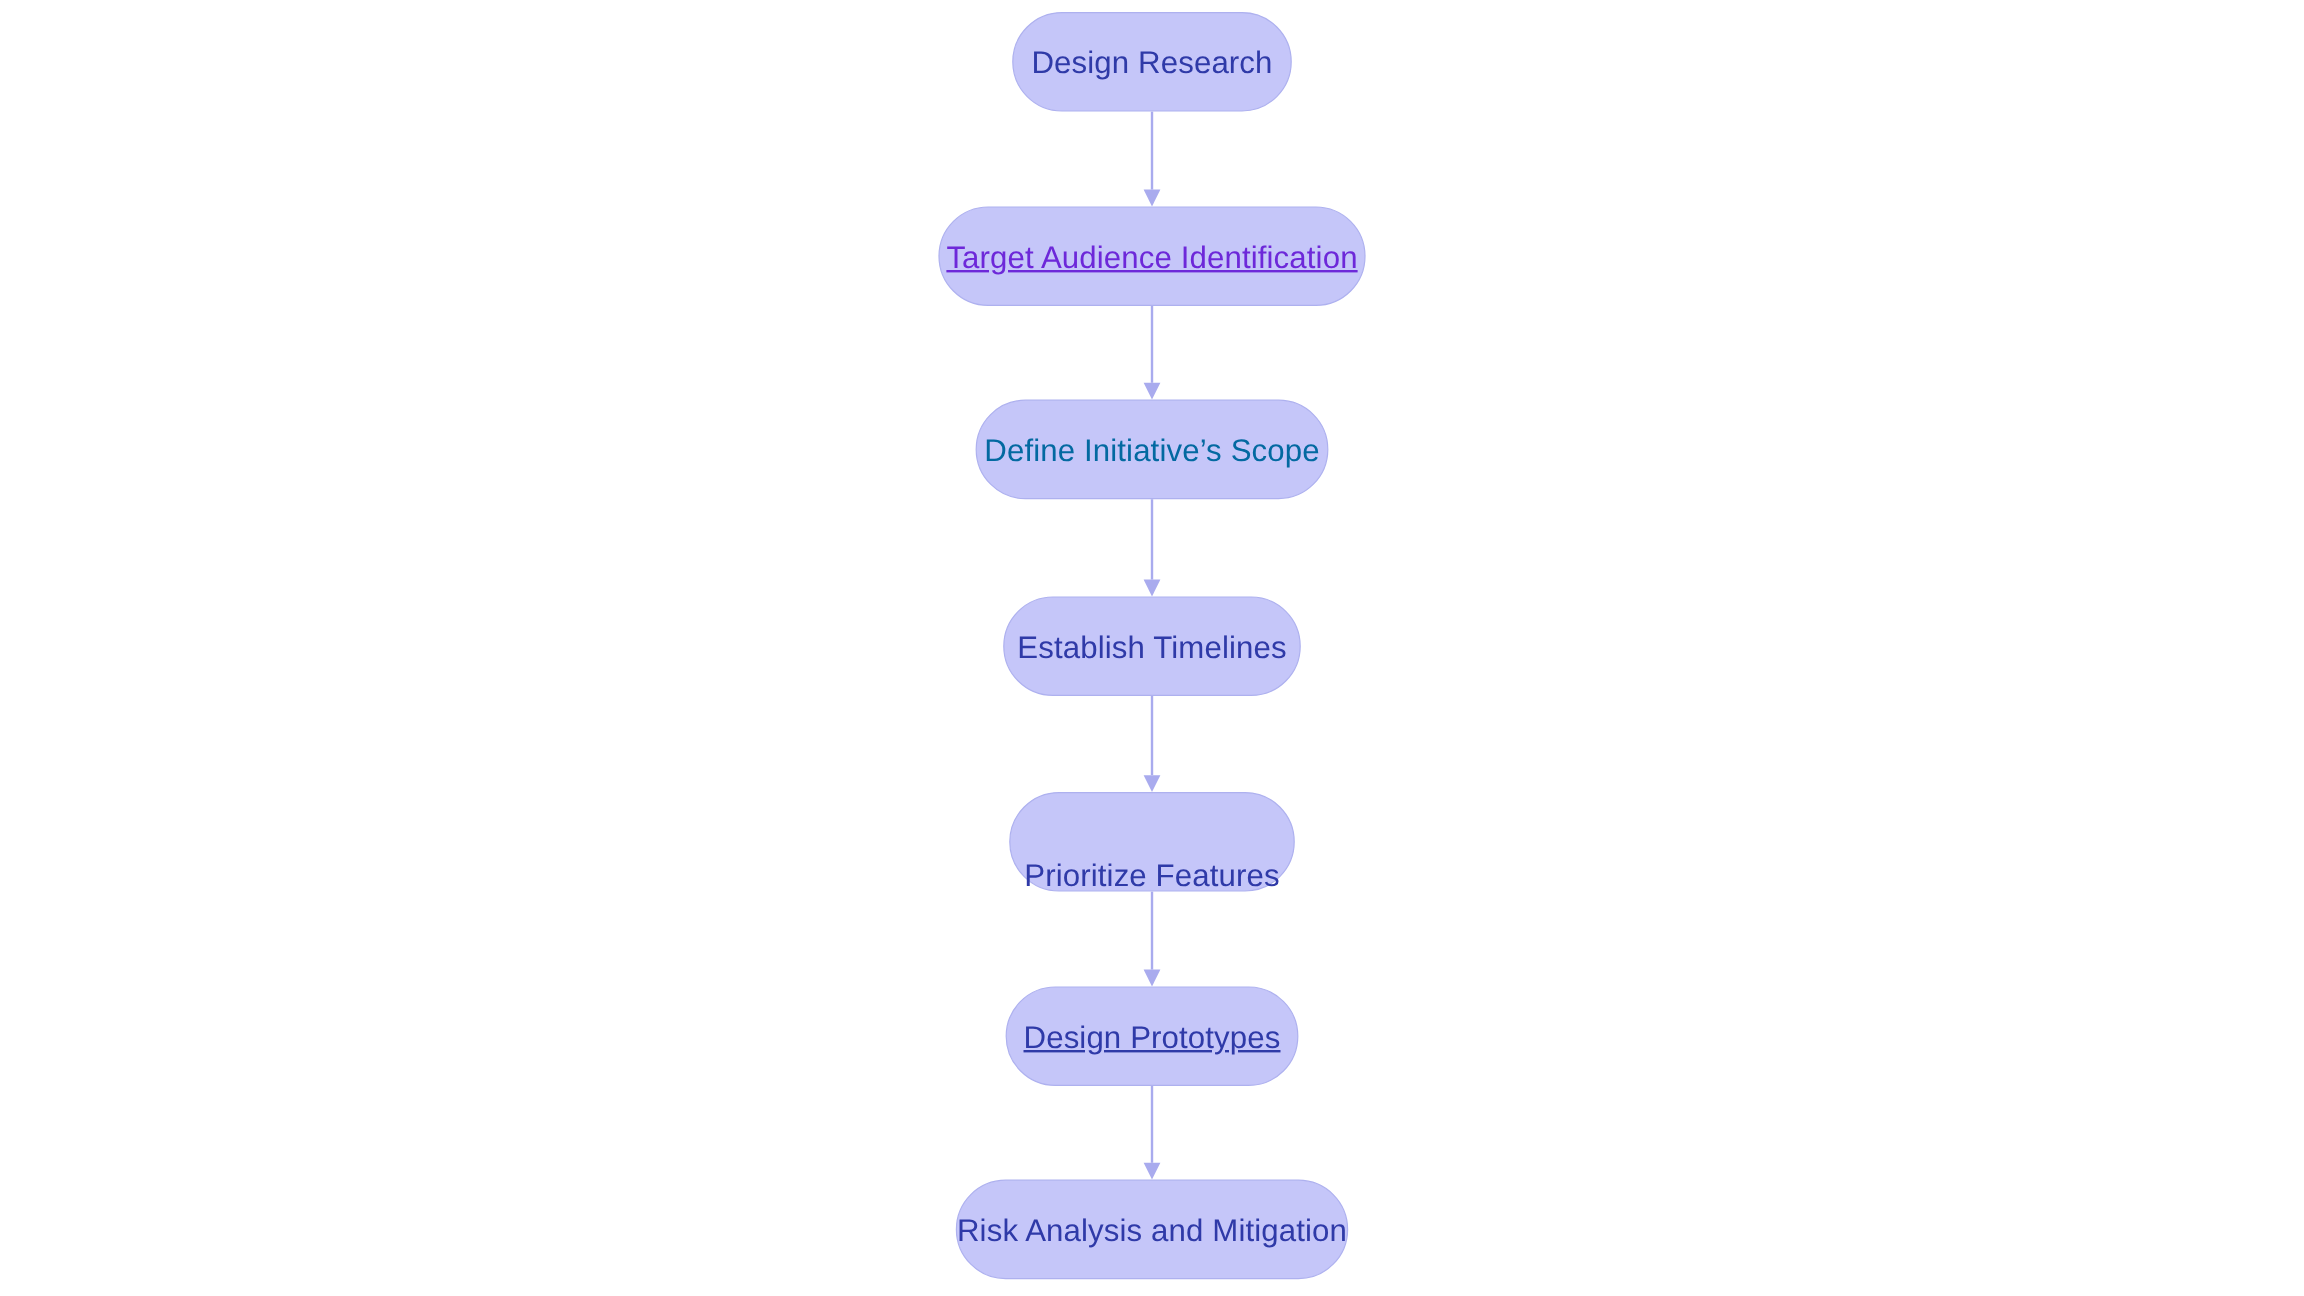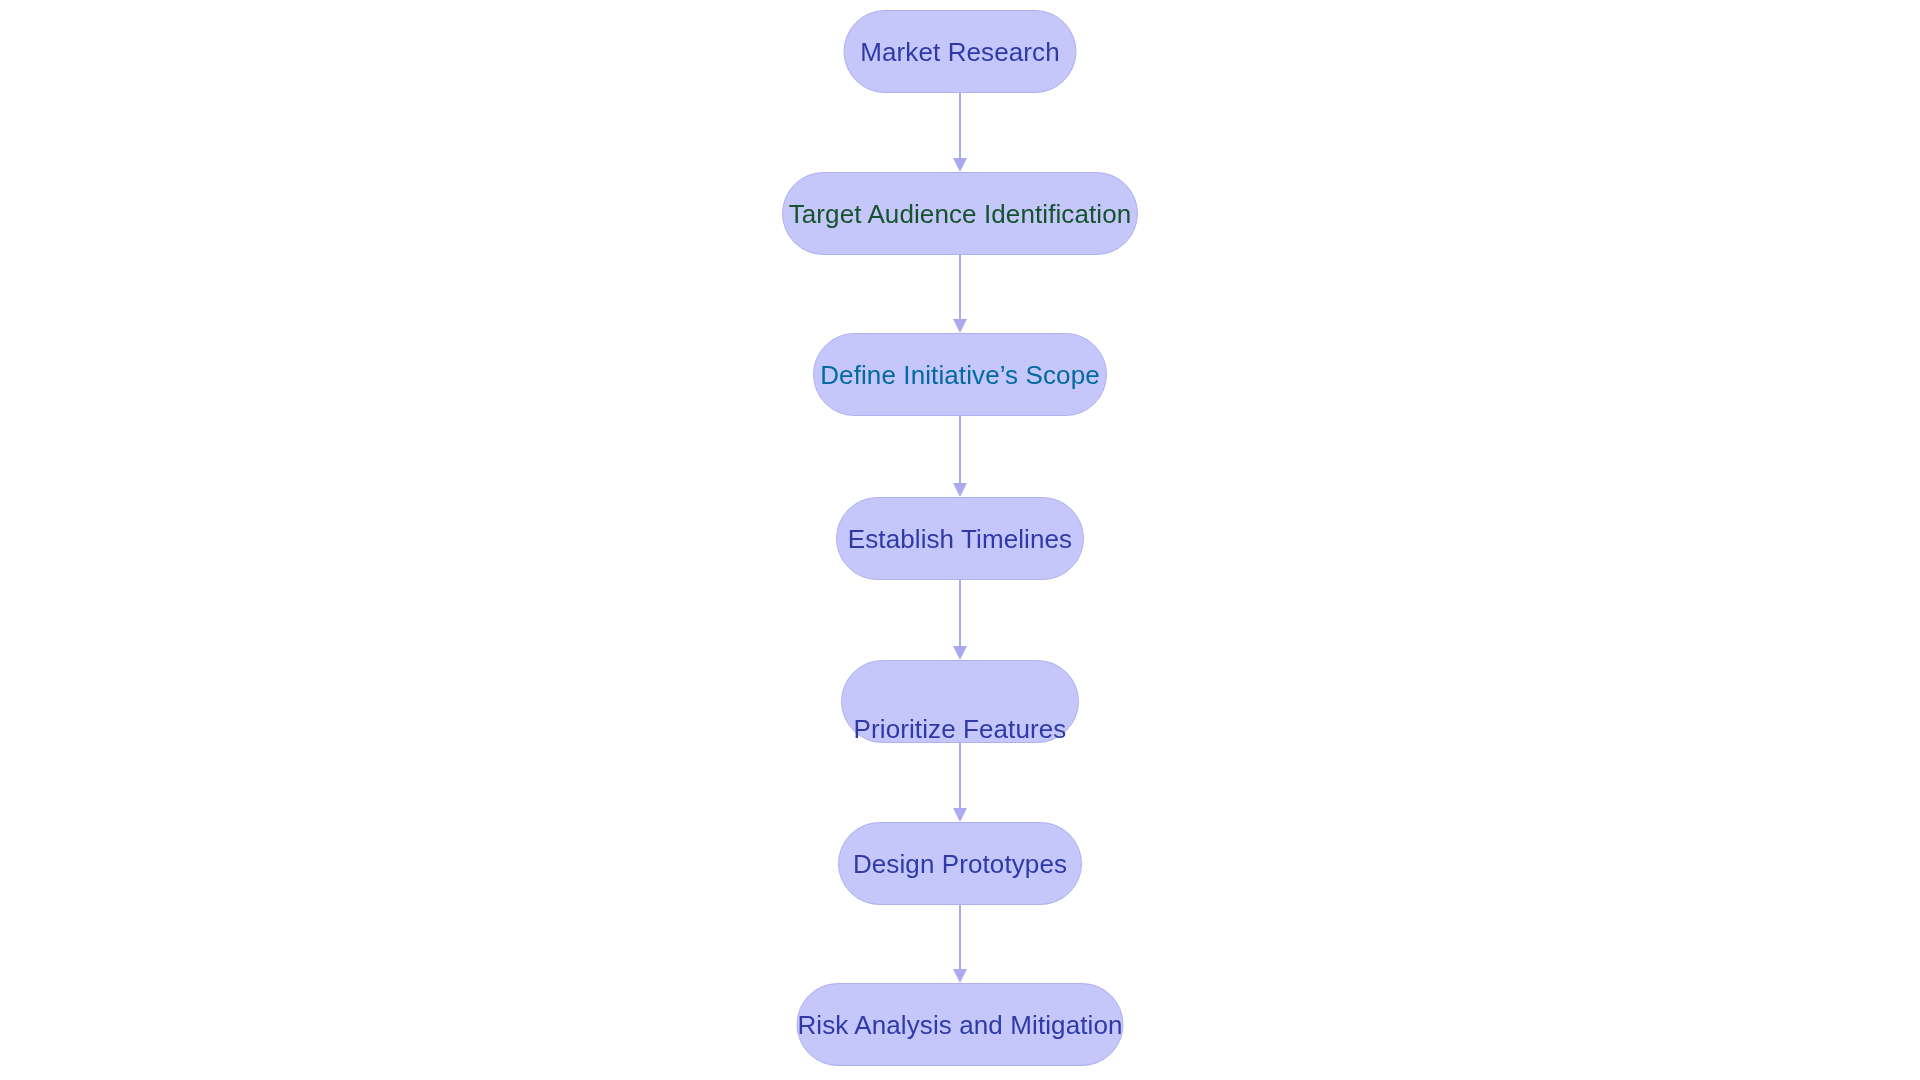--- a/index.html
+++ b/index.html
@@ -93,33 +93,33 @@
         <polygon points="1,65 15,65 8,79" fill="#a9abee"></polygon>
       </svg>
     </div>
     <div class="flow-connector" style="top: 905px; width: 16px; height: 78px;">
       <svg width="16" height="78" viewBox="0 0 16 78">
         <line x1="8" y1="0" x2="8" y2="64" stroke="#a9abee" stroke-width="2"></line>
         <polygon points="1,64 15,64 8,78" fill="#a9abee"></polygon>
       </svg>
     </div>
     <div class="flow-node" style="top: 10px; width: 233px; background: rgb(197, 198, 249); border-color: rgb(174, 177, 239);">
-      <span class="flow-node-label" style="color: rgb(47, 58, 168);">Market Research</span>
+      <span class="flow-node-label" style="color: rgb(47, 58, 168);">Design Research</span>
     </div>
     <div class="flow-node" style="top: 172px; width: 356px; background: rgb(197, 198, 249); border-color: rgb(174, 177, 239);">
-      <span class="flow-node-label" style="color: #14532d;">Target Audience Identification</span>
+      <span class="flow-node-label" style="color: #6d28d9; text-decoration: underline;">Target Audience Identification</span>
     </div>
     <div class="flow-node" style="top: 333px; width: 294px; background: rgb(197, 198, 249); border-color: rgb(174, 177, 239);">
       <span class="flow-node-label" style="color: #0369a1;">Define Initiative’s Scope</span>
     </div>
     <div class="flow-node" style="top: 497px; width: 248px; background: rgb(197, 198, 249); border-color: rgb(174, 177, 239);">
       <span class="flow-node-label" style="color: rgb(47, 58, 168); text-align: center;">Establish Timelines</span>
     </div>
     <div class="flow-node" style="top: 660px; width: 238px; background: rgb(197, 198, 249); border-color: rgb(174, 177, 239); align-items: flex-end;">
       <span class="flow-node-label" style="color: rgb(47, 58, 168);">Prioritize Features</span>
     </div>
     <div class="flow-node" style="top: 822px; width: 244px; background: rgb(197, 198, 249); border-color: rgb(174, 177, 239);">
-      <span class="flow-node-label" style="color: rgb(47, 58, 168);">Design Prototypes</span>
+      <span class="flow-node-label" style="color: rgb(47, 58, 168); text-decoration: underline;">Design Prototypes</span>
     </div>
     <div class="flow-node" style="top: 983px; width: 327px; background: rgb(197, 198, 249); border-color: rgb(174, 177, 239);">
       <span class="flow-node-label" style="color: rgb(47, 58, 168);">Risk Analysis and Mitigation</span>
     </div>
   </div>
 
 </body></html>

